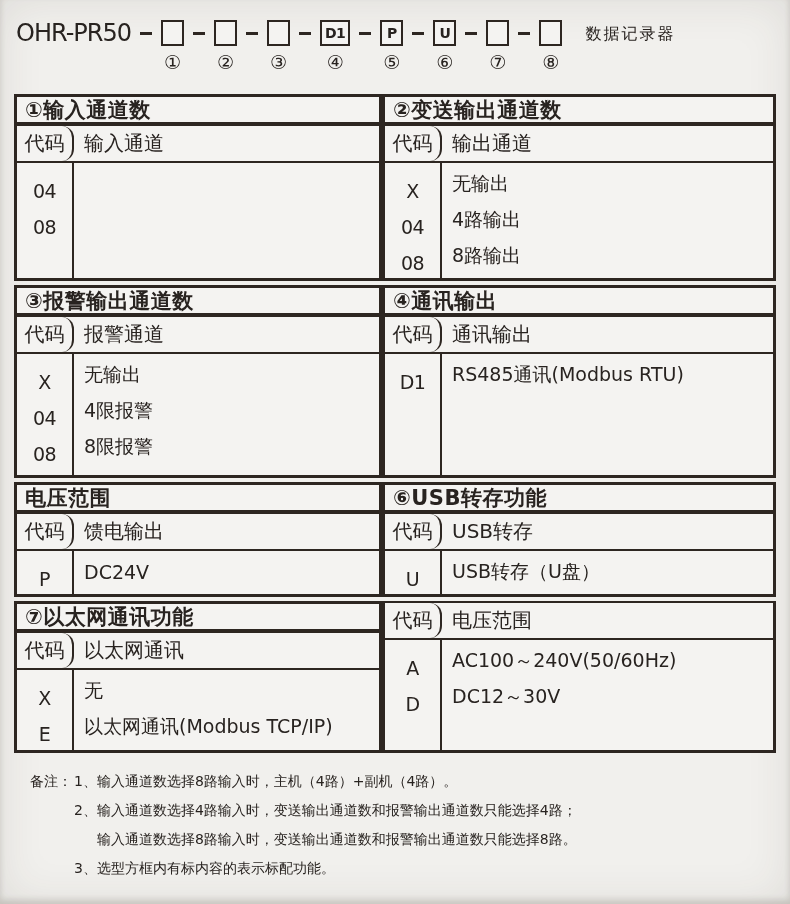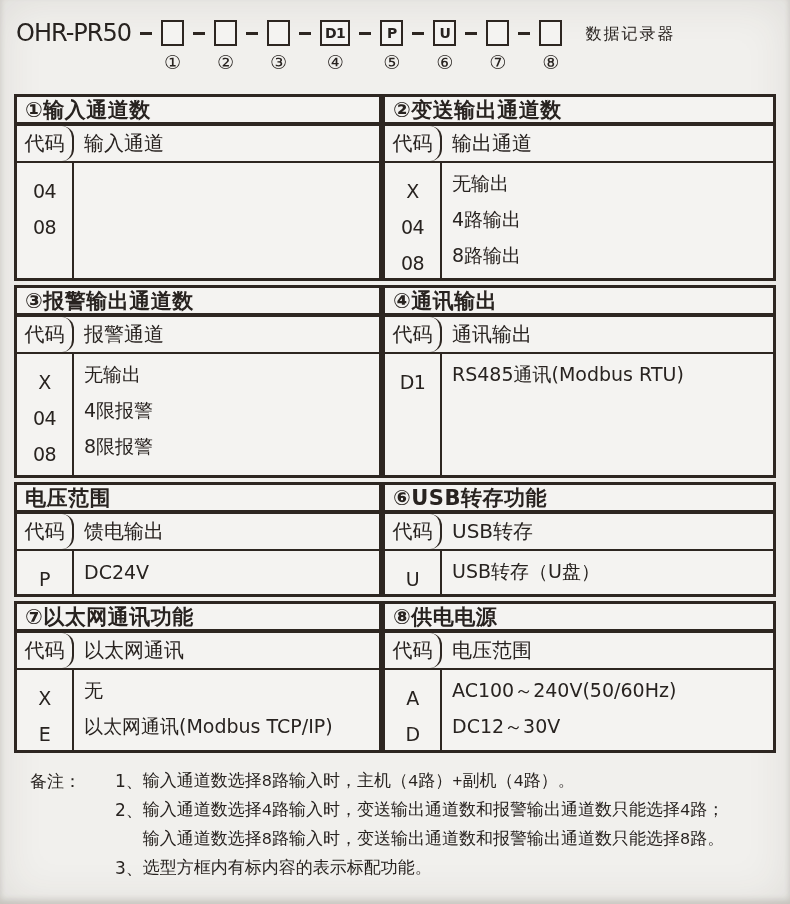--- a/index.html
+++ b/index.html
@@ -82,27 +82,27 @@
   .code-cell{
     height:36px;display:flex;align-items:center;justify-content:center;
     font-size:19px;letter-spacing:-0.5px;
   }
   .desc-cell{
     height:36px;display:flex;align-items:center;
     padding-left:10px;font-size:19px;white-space:nowrap;
   }
 
   
-  .notes{display:flex;margin:14px 0 0 30px;font-size:17px;line-height:29px;gap:32px;}
+  .notes{display:flex;margin:14px 0 0 30px;font-size:14px;line-height:29px;}
   .notes-label{flex:none;white-space:nowrap;}
   .notes-items{display:flex;flex-direction:column;margin-left:2px;}
   .note-item{display:flex;align-items:flex-start;}
   .note-num{flex:none;white-space:nowrap;}
   .note-lines{display:flex;flex-direction:column;}
-  .note-line{white-space:nowrap;font-family:Liberation Mono, monospace;}
+  .note-line{white-space:nowrap;}
 </style>
 </head>
 <body>
 
 <div class="code-line">
   <span class="model-prefix">OHR-PR50</span>
 
   <span class="dash"></span>
   <span class="slot">
     <span class="slot-box"></span>
@@ -282,21 +282,20 @@
           </div>
         <div class="descs">
             <div class="desc-cell">无</div>
             <div class="desc-cell">以太网通讯(Modbus TCP/IP)</div>
           </div>
       </div>
     </div>
   </section>
 
   <section class="sec">
-    <div class="sec-title">⑧供电电源</div>
     <div class="sec-table">
       <div class="hdr">
         <div class="code-hdr">代码</div>
         <div class="desc-hdr">电压范围</div>
       </div>
       <div class="data">
         <div class="codes">
             <div class="code-cell">A</div>
             <div class="code-cell">D</div>
           </div>

